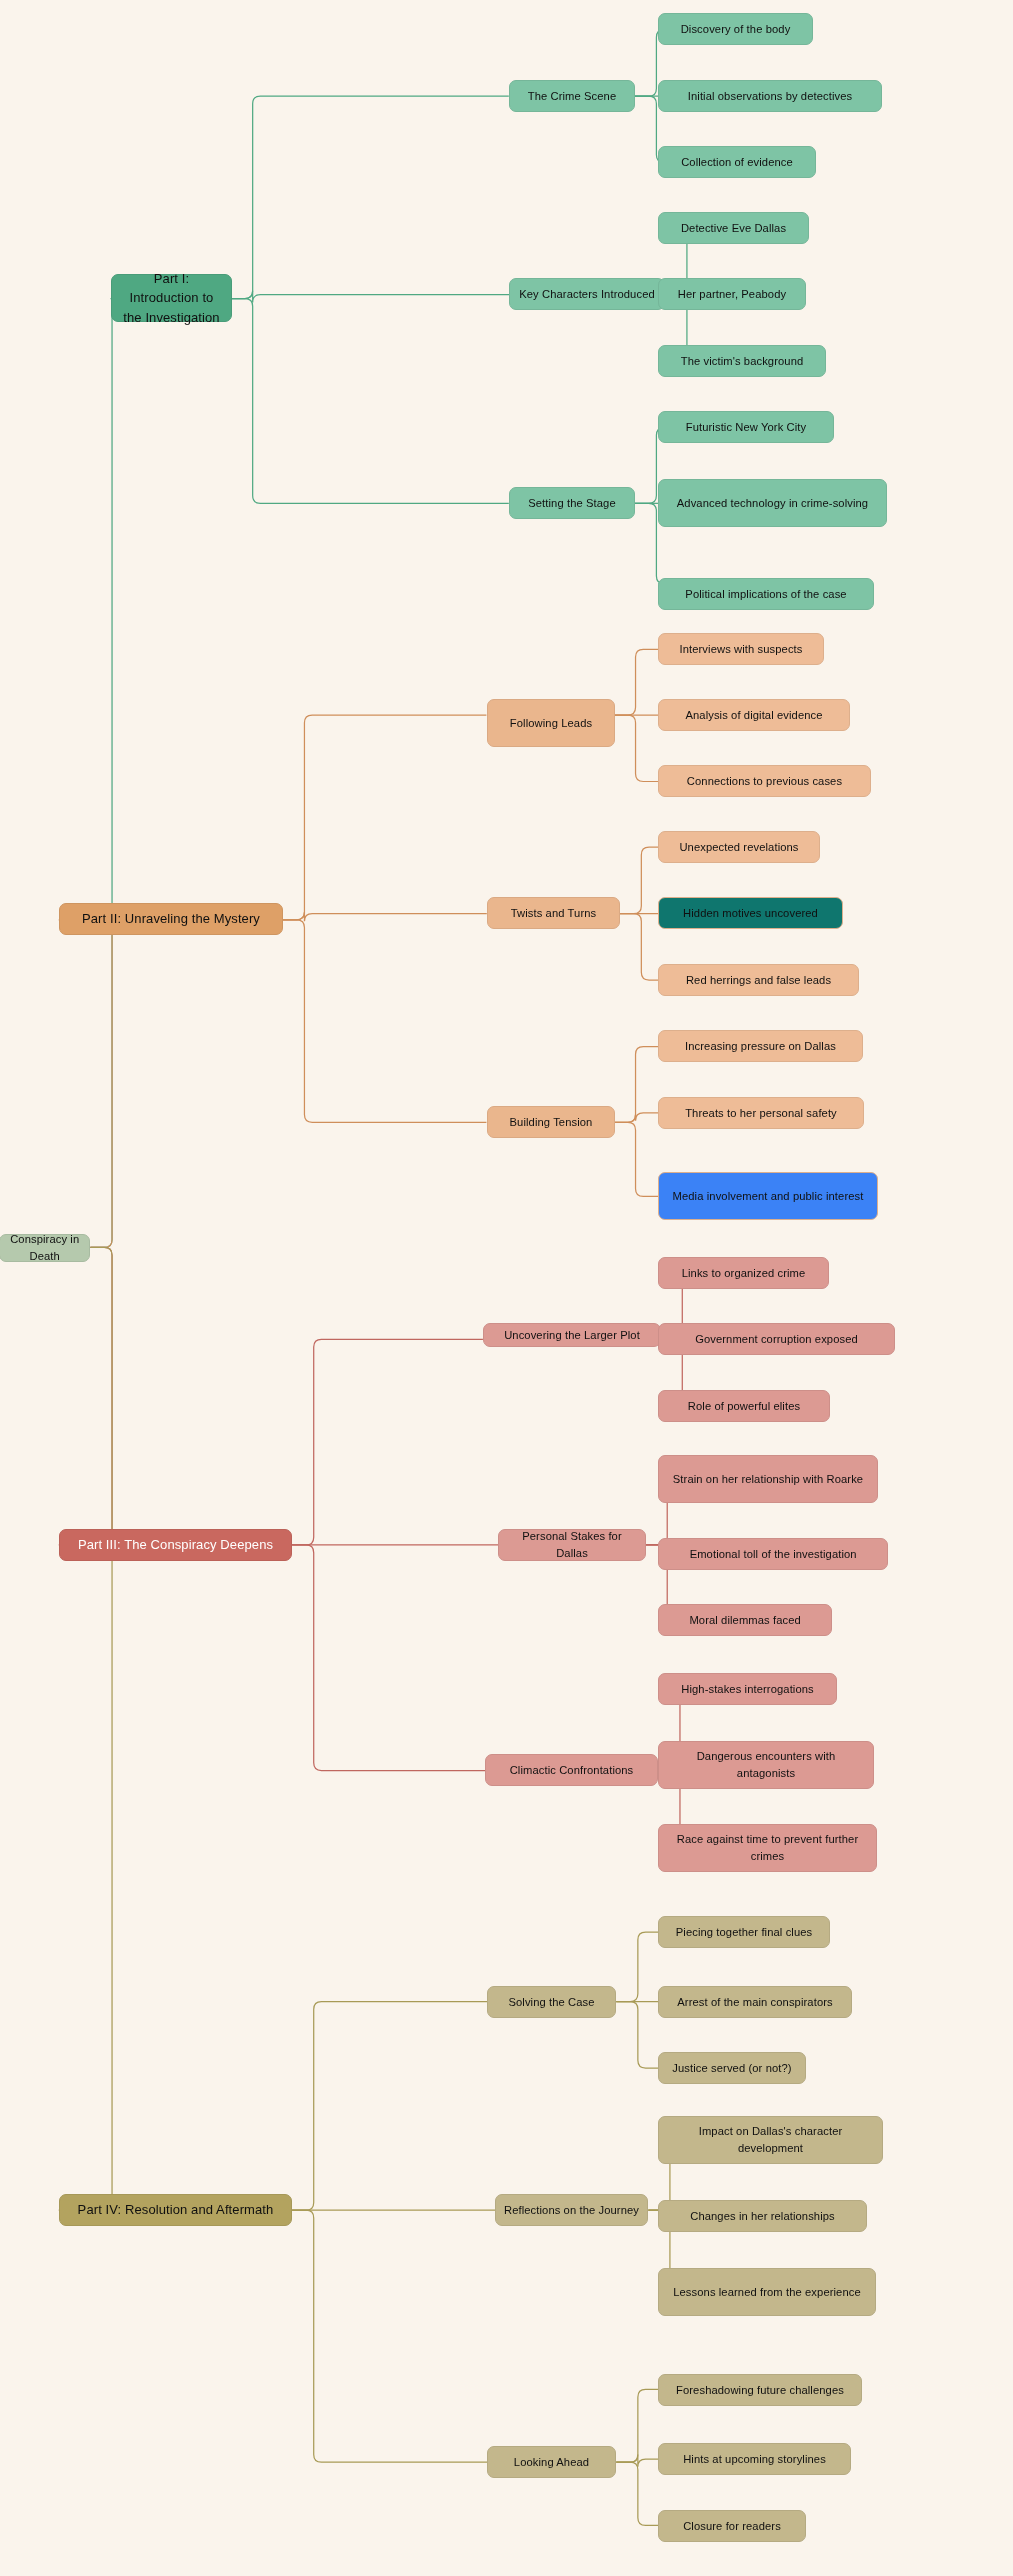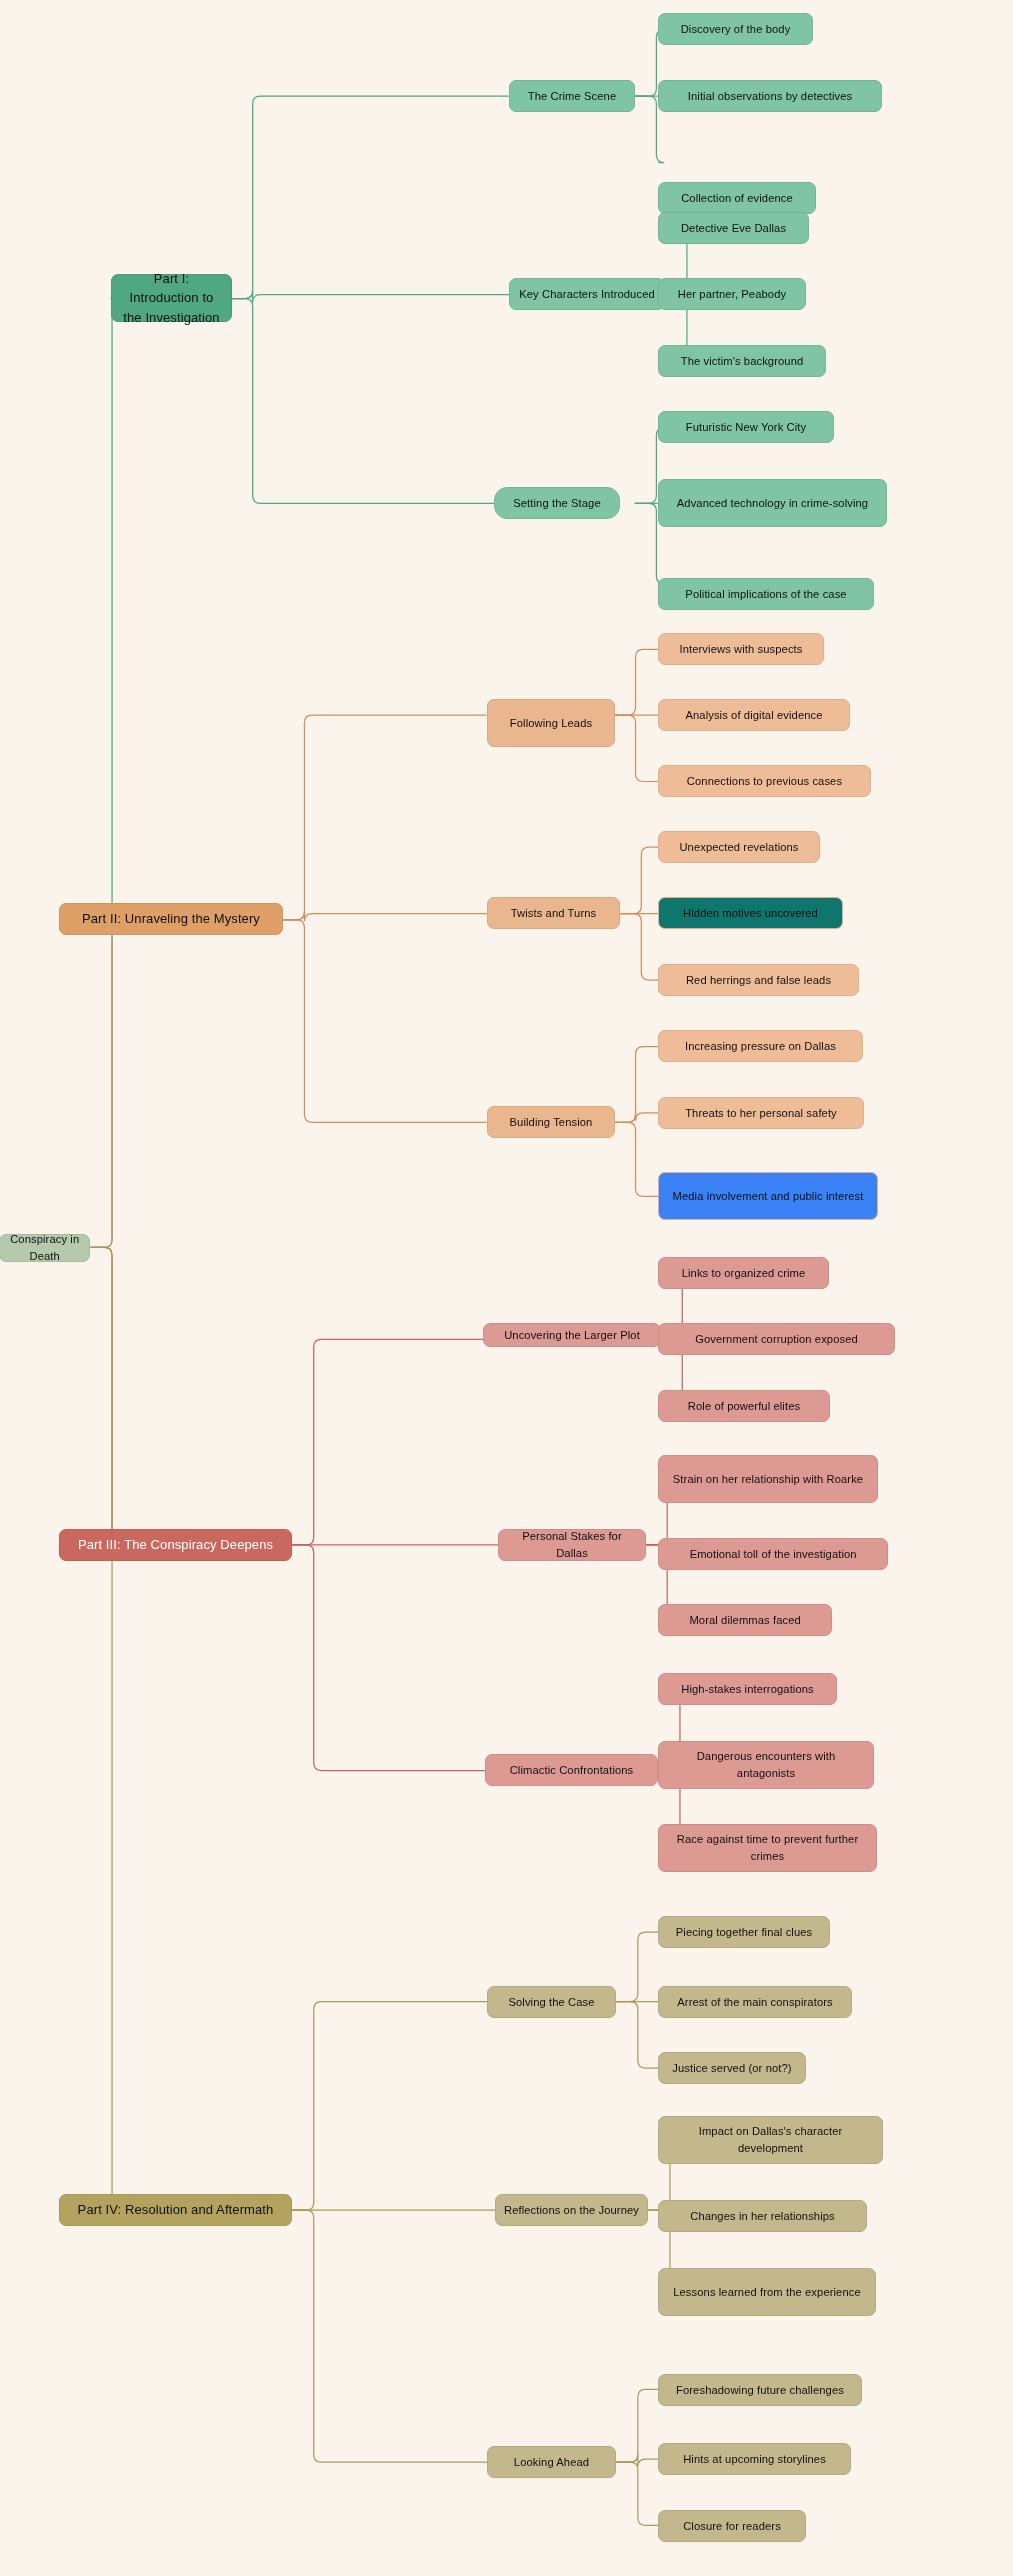--- a/index.html
+++ b/index.html
@@ -125,36 +125,36 @@
       </div>
       <div class="node lvl2" style="left: 509px; top: 80px; width: 126px; height: 32px; background: rgb(126, 196, 165); border-color: rgb(117, 182, 153);">
         <span>The Crime Scene</span>
       </div>
       <div class="node lvl3" style="left: 658px; top: 13px; width: 155px; height: 32px; background: rgb(126, 196, 165); border-color: rgb(117, 182, 153);">
         <span>Discovery of the body</span>
       </div>
       <div class="node lvl3" style="left: 658px; top: 80px; width: 224px; height: 32px; background: rgb(126, 196, 165); border-color: rgb(117, 182, 153);">
         <span>Initial observations by detectives</span>
       </div>
-      <div class="node lvl3" style="left: 658px; top: 146px; width: 158px; height: 32px; background: rgb(126, 196, 165); border-color: rgb(117, 182, 153); margin-top: 36px;">
+      <div class="node lvl3" style="left: 658px; top: 146px; width: 158px; height: 32px; background: rgb(126, 196, 165); border-color: rgb(117, 182, 153);">
         <span>Collection of evidence</span>
       </div>
       <div class="node lvl2" style="left: 509px; top: 278px; width: 156px; height: 32px; background: rgb(126, 196, 165); border-color: rgb(117, 182, 153);">
         <span>Key Characters Introduced</span>
       </div>
       <div class="node lvl3" style="left: 658px; top: 212px; width: 151px; height: 32px; background: rgb(126, 196, 165); border-color: rgb(117, 182, 153);">
         <span>Detective Eve Dallas</span>
       </div>
       <div class="node lvl3" style="left: 658px; top: 278px; width: 148px; height: 32px; background: rgb(126, 196, 165); border-color: rgb(117, 182, 153);">
         <span>Her partner, Peabody</span>
       </div>
       <div class="node lvl3" style="left: 658px; top: 345px; width: 168px; height: 32px; background: rgb(126, 196, 165); border-color: rgb(117, 182, 153);">
         <span>The victim's background</span>
       </div>
-      <div class="node lvl2" style="left: 494px; top: 487px; width: 126px; height: 32px; background: rgb(126, 196, 165); border-color: rgb(117, 182, 153); border-radius: 13px;">
+      <div class="node lvl2" style="left: 509px; top: 487px; width: 126px; height: 32px; background: rgb(126, 196, 165); border-color: rgb(117, 182, 153);">
         <span>Setting the Stage</span>
       </div>
       <div class="node lvl3" style="left: 658px; top: 411px; width: 176px; height: 32px; background: rgb(126, 196, 165); border-color: rgb(117, 182, 153);">
         <span>Futuristic New York City</span>
       </div>
       <div class="node lvl3" style="left: 658px; top: 479px; width: 229px; height: 48px; background: rgb(126, 196, 165); border-color: rgb(117, 182, 153);">
         <span>Advanced technology in crime-solving</span>
       </div>
       <div class="node lvl3" style="left: 658px; top: 578px; width: 216px; height: 32px; background: rgb(126, 196, 165); border-color: rgb(117, 182, 153);">
         <span>Political implications of the case</span>

